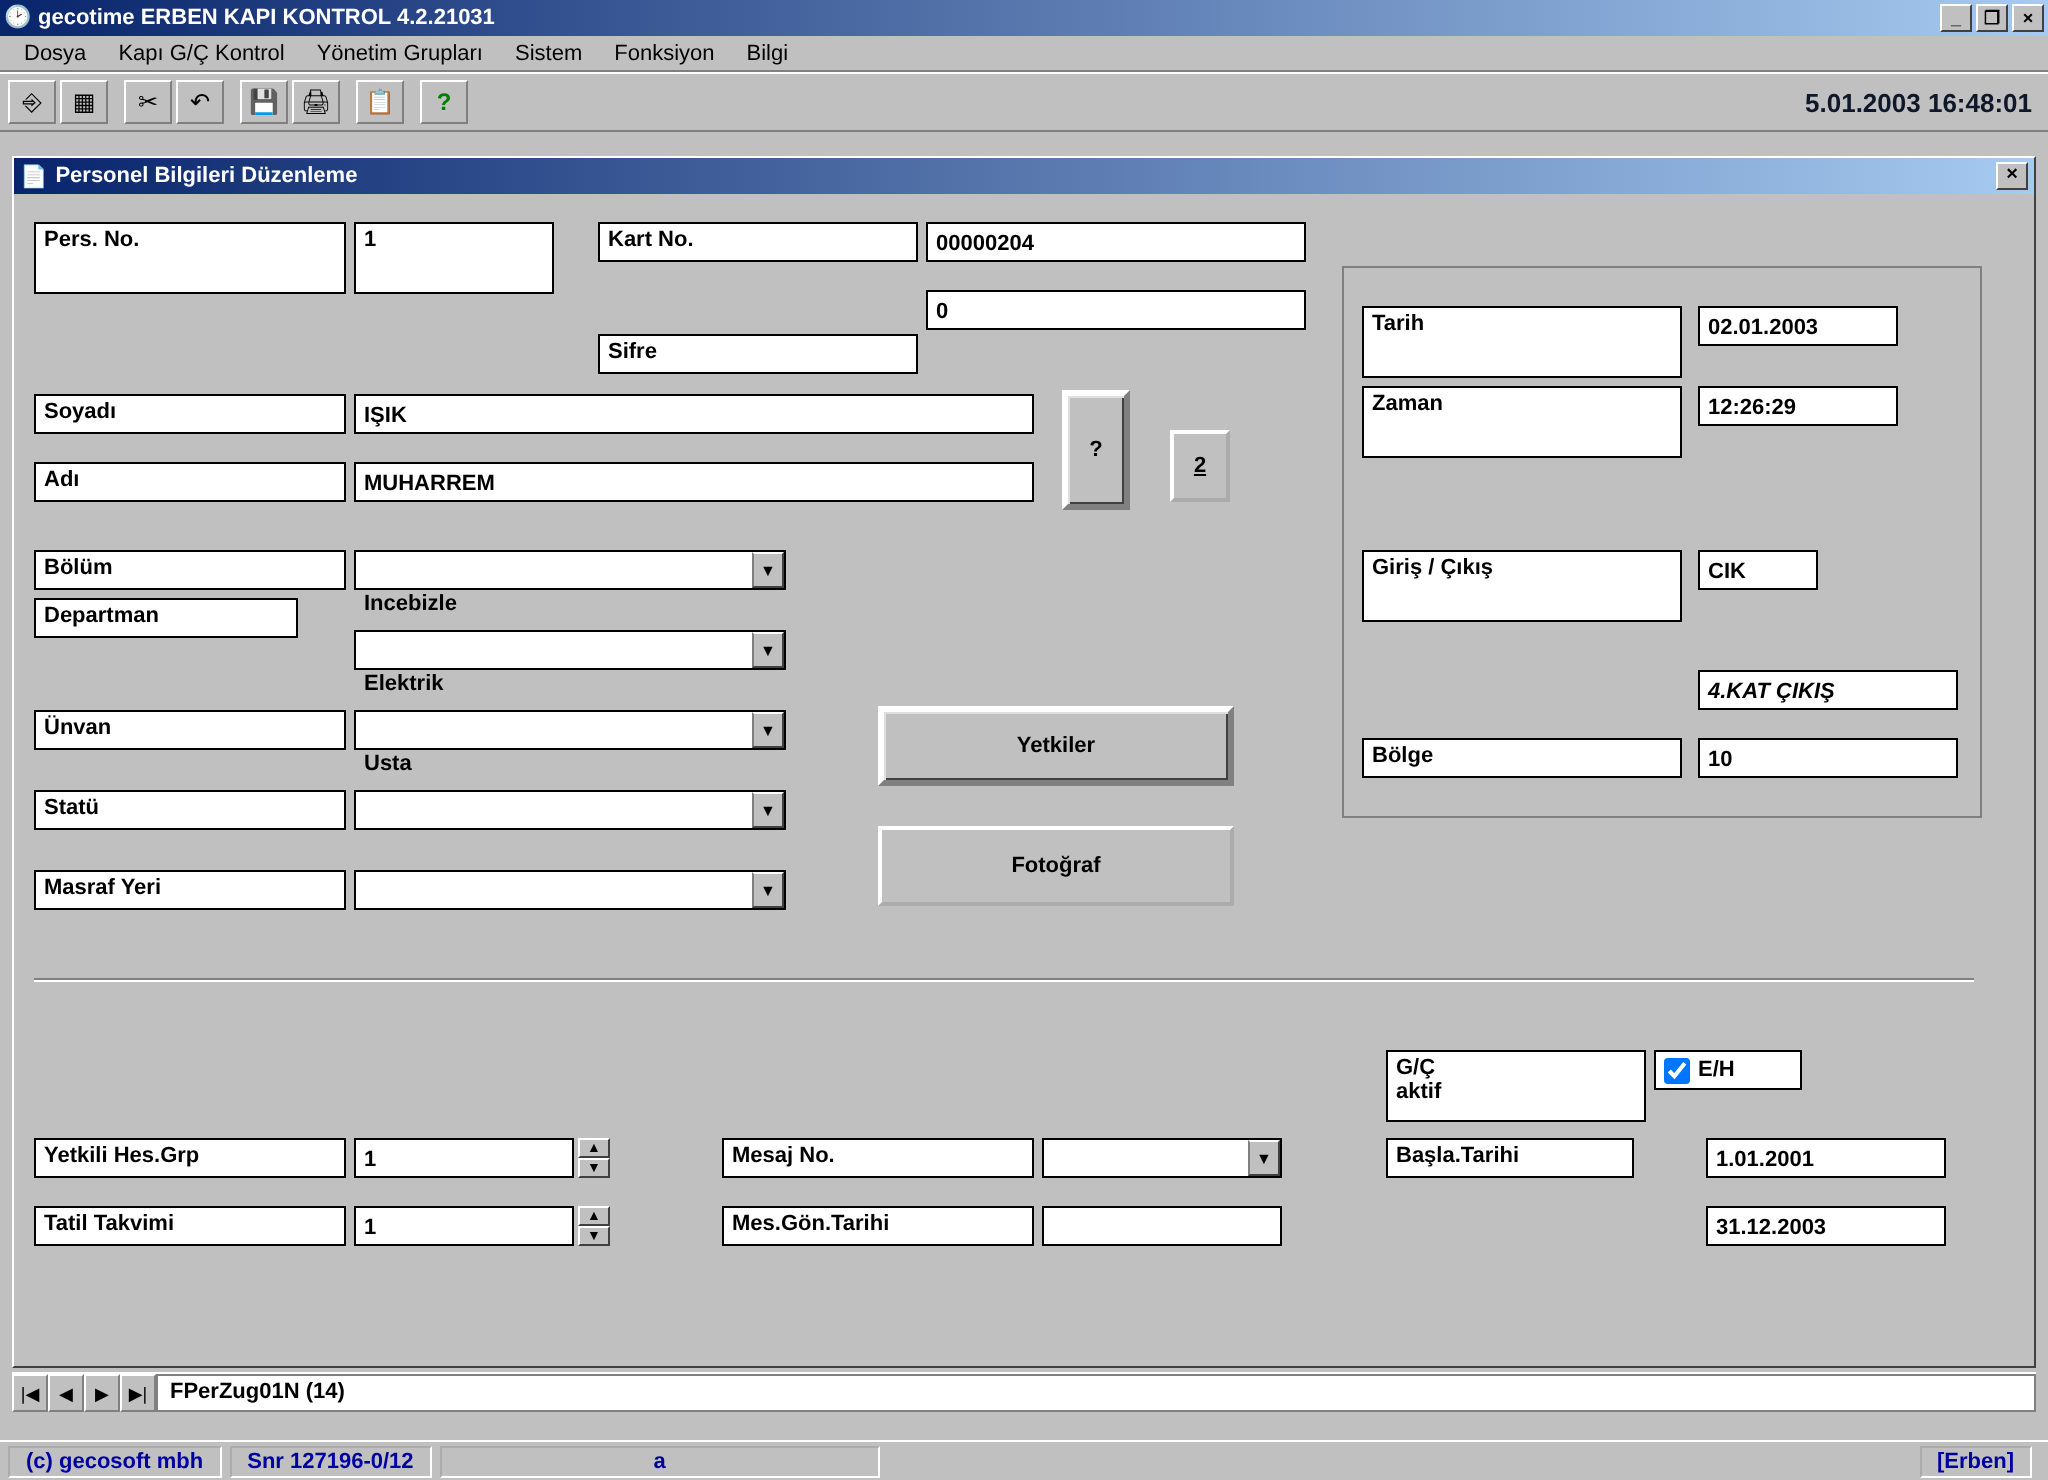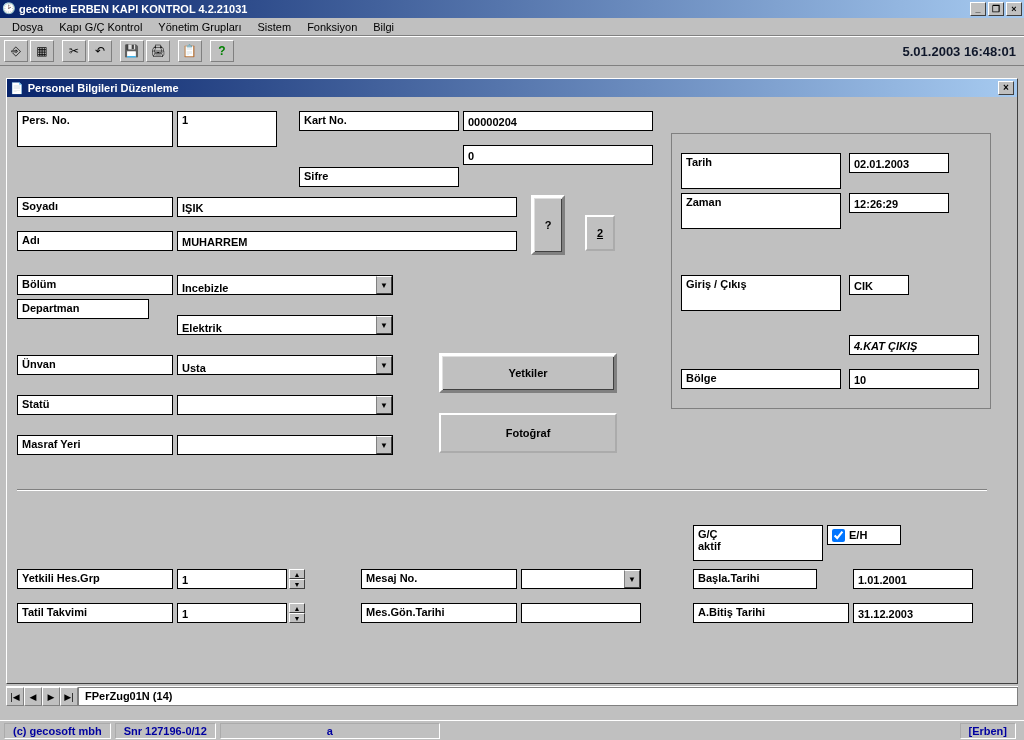--- a/index.html
+++ b/index.html
@@ -71,21 +71,21 @@
 .inp {
   position:absolute; background:#fff; border:1px solid #000;
   padding:2px 4px; font-size:11px; font-weight:bold; height:20px;
   display:flex; align-items:flex-end;
 }
 .inp.tall { height:36px; align-items:flex-start; }
 .combo {
   position:absolute; background:#fff; border:1px solid #000; height:20px;
   display:flex; align-items:stretch;
 }
-.combo .ctext { flex:1; padding:6px 4px; font-size:11px; font-weight:bold; }
+.combo .ctext { flex:1; padding:20px 4px; font-size:11px; font-weight:bold; }
 .combo .carrow {
   width:16px; background:#c0c0c0; border-left:1px solid #808080;
   border-top:1px solid #fff; border-right:1px solid #404040; border-bottom:1px solid #404040;
   display:flex; align-items:center; justify-content:center; font-size:8px; cursor:pointer;
 }
 .btn3d {
   position:absolute; background:#c0c0c0; border:2px outset #fff;
   display:flex; align-items:center; justify-content:center; font-size:11px; font-weight:bold;
   cursor:pointer;
 }
@@ -254,21 +254,20 @@
     <div class="lbl tall" style="left:686px; top:428px; width:130px; white-space:pre-line;">G/Ç
 aktif</div>
     <div class="chk" style="left:820px; top:428px; width:74px;">
       <input type="checkbox" checked="" style="">
       <span>E/H</span>
     </div>
     <div class="lbl" style="left:686px; top:472px; width:124px;">Başla.Tarihi</div>
     <div class="inp" style="left:846px; top:472px; width:120px;">
         <span>1.01.2001</span>
       </div>
-    <div class="lbl" style="left:686px; top:506px; width:156px;">A.Bitiş Tarihi</div>
     <div class="inp" style="left:846px; top:506px; width:120px;">
         <span>31.12.2003</span>
       </div>
 
     <div class="lbl" style="left:10px; top:472px; width:156px;">Yetkili Hes.Grp</div>
     <div class="inp" style="left:170px; top:472px; width:110px;">
         <span>1</span>
       </div>
     <div class="spinner" style="left:282px; top:472px; height:20px;">
         <div>▲</div>

